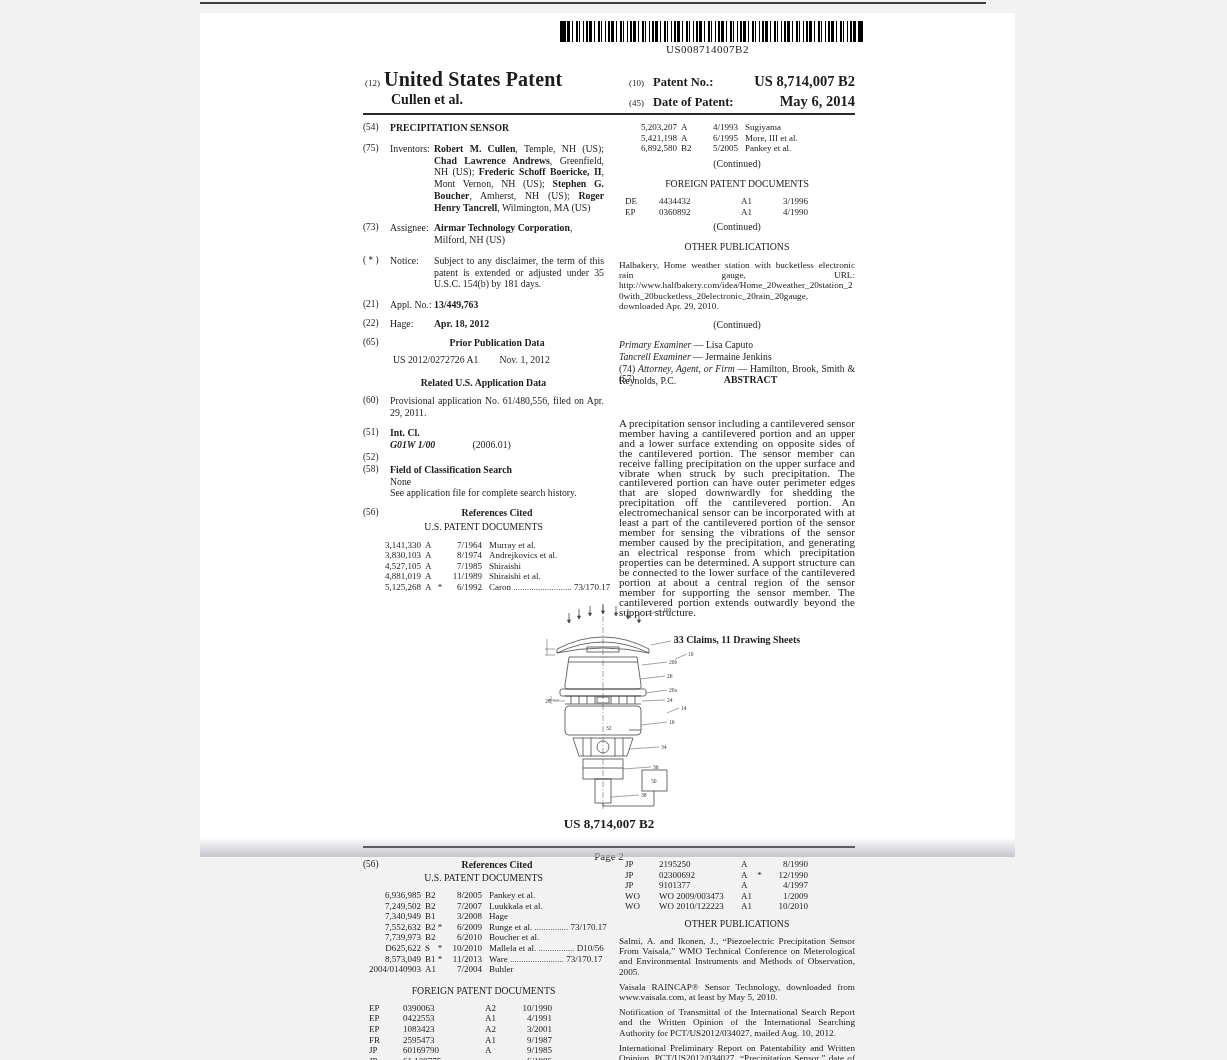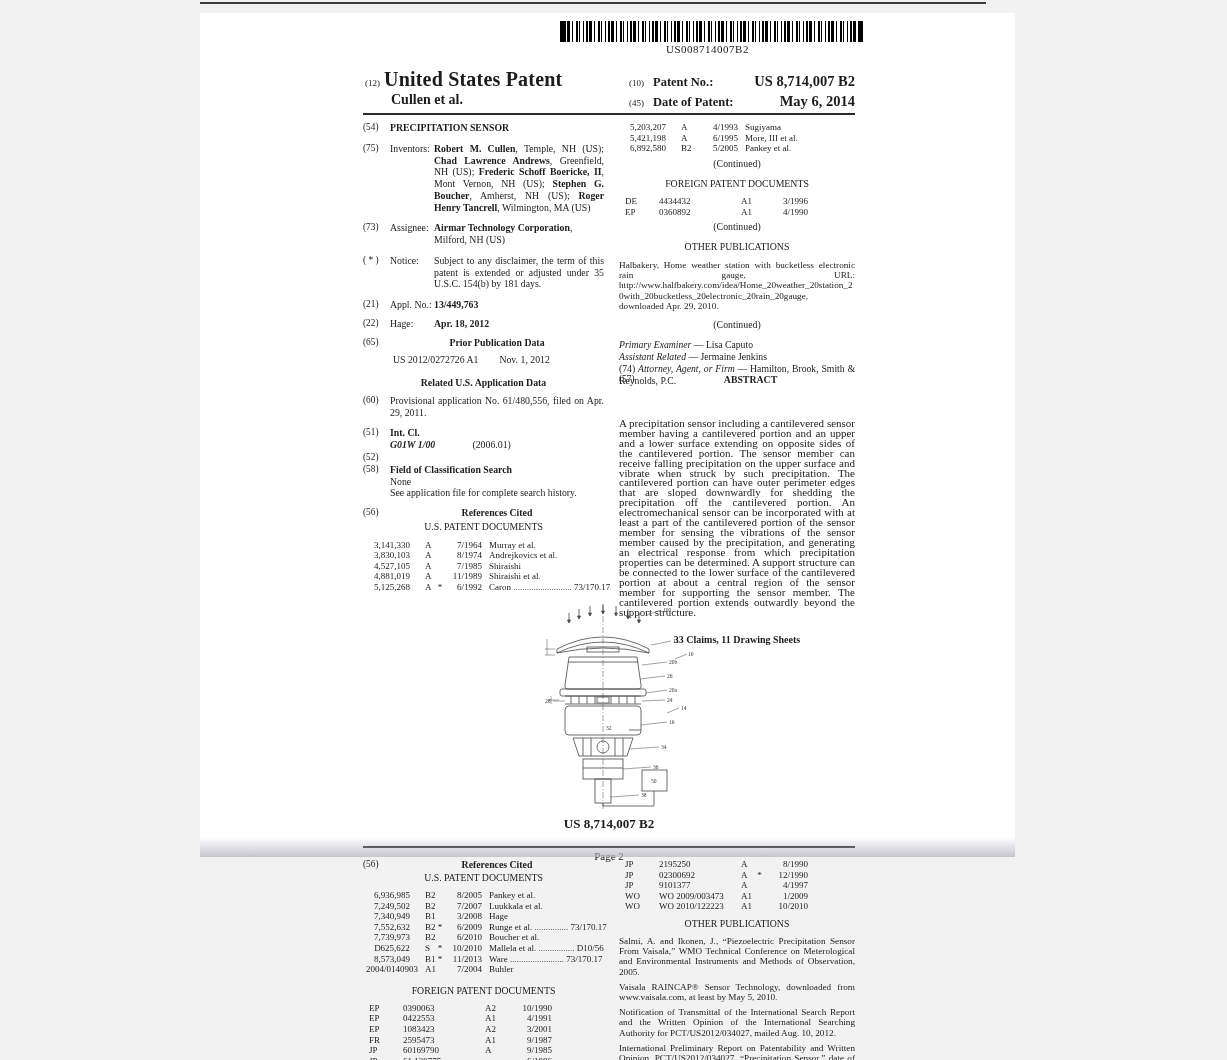--- a/index.html
+++ b/index.html
@@ -31,21 +31,21 @@
   .field{display:grid;grid-template-columns:27px 44px 1fr;margin-bottom:9px;}
   .field2{display:grid;grid-template-columns:27px 1fr;margin-bottom:9px;}
   .fnum{font-size:9.3px;}
   .b{font-weight:bold;} .i{font-style:italic;} .bi{font-weight:bold;font-style:italic;font-family:Liberation Serif, serif;}
   .just{text-align:justify;}
   .sechead{text-align:center;font-weight:bold;margin:3px 0 6px 0;}
   .subhead{text-align:center;margin:2px 0 7px 0;}
   .cont{text-align:center;margin:4px 0 8px 0;}
   
   .refrow{display:grid;grid-template-columns:58px 15px 8px 38px 1fr;font-size:9px;line-height:10.6px;}
-  .refrow .rn{text-align:center;font-family:Liberation Serif, serif;} .refrow .rk{padding-left:4px;} .refrow .rs{text-align:center;}
+  .refrow .rn{text-align:right;font-family:Liberation Serif, serif;} .refrow .rk{padding-left:4px;} .refrow .rs{text-align:center;}
   .refrow .rd{text-align:right;} .refrow .rt{padding-left:7px;white-space:nowrap;}
   .forrow{display:grid;grid-template-columns:34px 78px 18px 9px 44px;font-size:9px;line-height:10.6px;padding-left:6px;}
   .forrow .fn{text-align:left;} .forrow .fk{padding-left:4px;} .forrow .fs{text-align:center;}
   .forrow .fd{text-align:right;}
   .pubpara{font-size:9.2px;line-height:10.2px;text-align:justify;margin-bottom:5px;word-break:break-word;}
   .examline{font-size:9.7px;line-height:12px;}
   .abstract{font-size:11px;line-height:9.95px;text-align:justify;margin-top:33px;}
   .claims{font-weight:bold;text-align:center;font-size:10px;margin-top:16px;}
   
   .figwrap{position:absolute;left:180px;top:588px;width:155px;height:215px;}
@@ -238,21 +238,21 @@
         </div>
         </div>
       <div class="cont">(Continued)</div>
       <div class="subhead">OTHER PUBLICATIONS</div>
       <div class="pubpara">Halbakery, Home weather station with bucketless electronic rain gauge, URL: http://www.halfbakery.com/idea/Home_20weather_20station_20with_20bucketless_20electronic_20rain_20gauge, downloaded Apr. 29, 2010.</div>
       <div class="cont" style="margin-top:8px">(Continued)</div>
       <div class="examline" style="margin-top:8px">
         <span class="i">Primary Examiner</span><span> — Lisa Caputo</span>
       </div>
       <div class="examline">
-        <span class="i">Assistant Related</span><span> — Jermaine Jenkins</span>
+        <span class="i">Tancrell Examiner</span><span> — Jermaine Jenkins</span>
       </div>
       <div class="examline just">
         <span>(74)</span>&nbsp;<span class="i">Attorney, Agent, or Firm</span><span> — Hamilton, Brook, Smith &amp; Reynolds, P.C.</span>
       </div>
       <div style="position:absolute;top:252px;left:0;width:236px">
         <div style="display:grid;grid-template-columns:27px 1fr;margin-bottom:5px">
           <span class="fnum">(57)</span>
           <span class="sechead" style="margin:0">ABSTRACT</span>
         </div>
         <div class="abstract">A precipitation sensor including a cantilevered sensor member having a cantilevered portion and an upper and a lower surface extending on opposite sides of the cantilevered portion. The sensor member can receive falling precipitation on the upper surface and vibrate when struck by such precipitation. The cantilevered portion can have outer perimeter edges that are sloped downwardly for shedding the precipitation off the cantilevered portion. An electromechanical sensor can be incorporated with at least a part of the cantilevered portion of the sensor member for sensing the vibrations of the sensor member caused by the precipitation, and generating an electrical response from which precipitation properties can be determined. A support structure can be connected to the lower surface of the cantilevered portion at about a central region of the sensor member for supporting the sensor member. The cantilevered portion extends outwardly beyond the support structure.</div>

